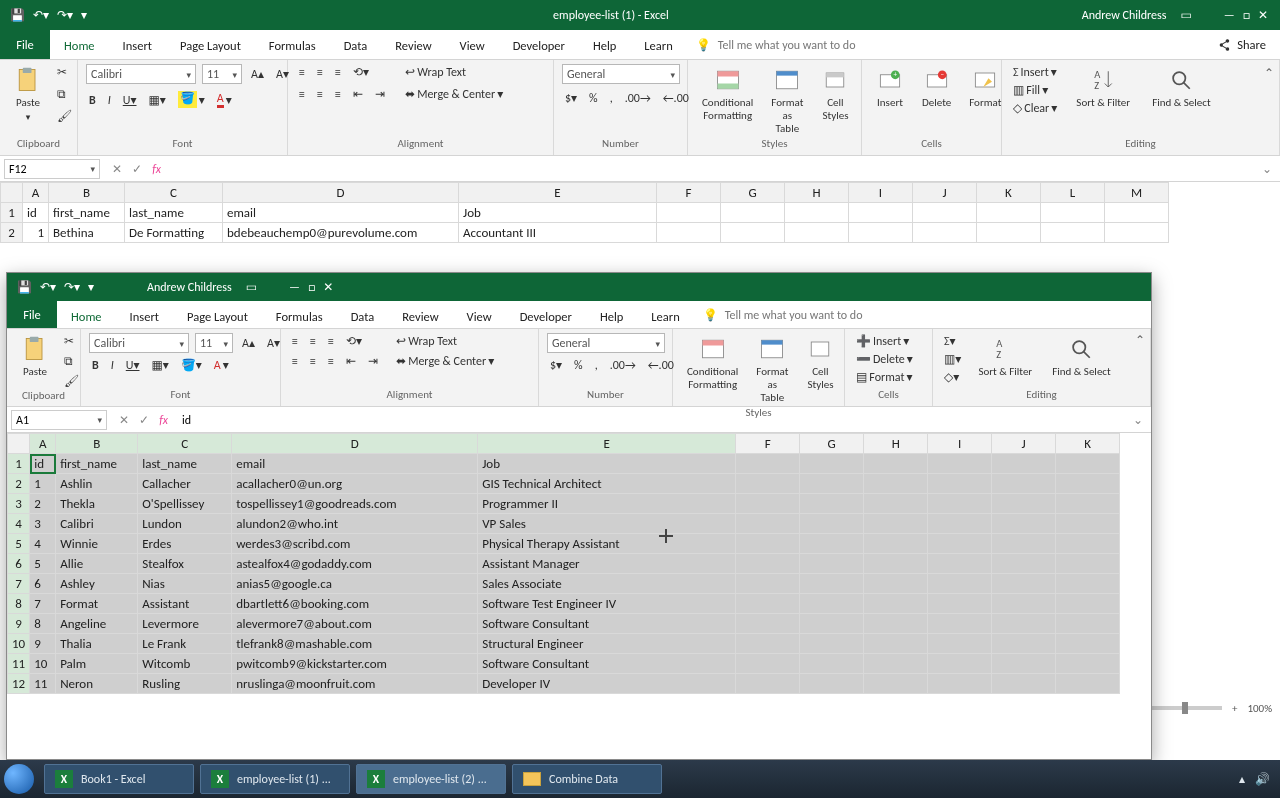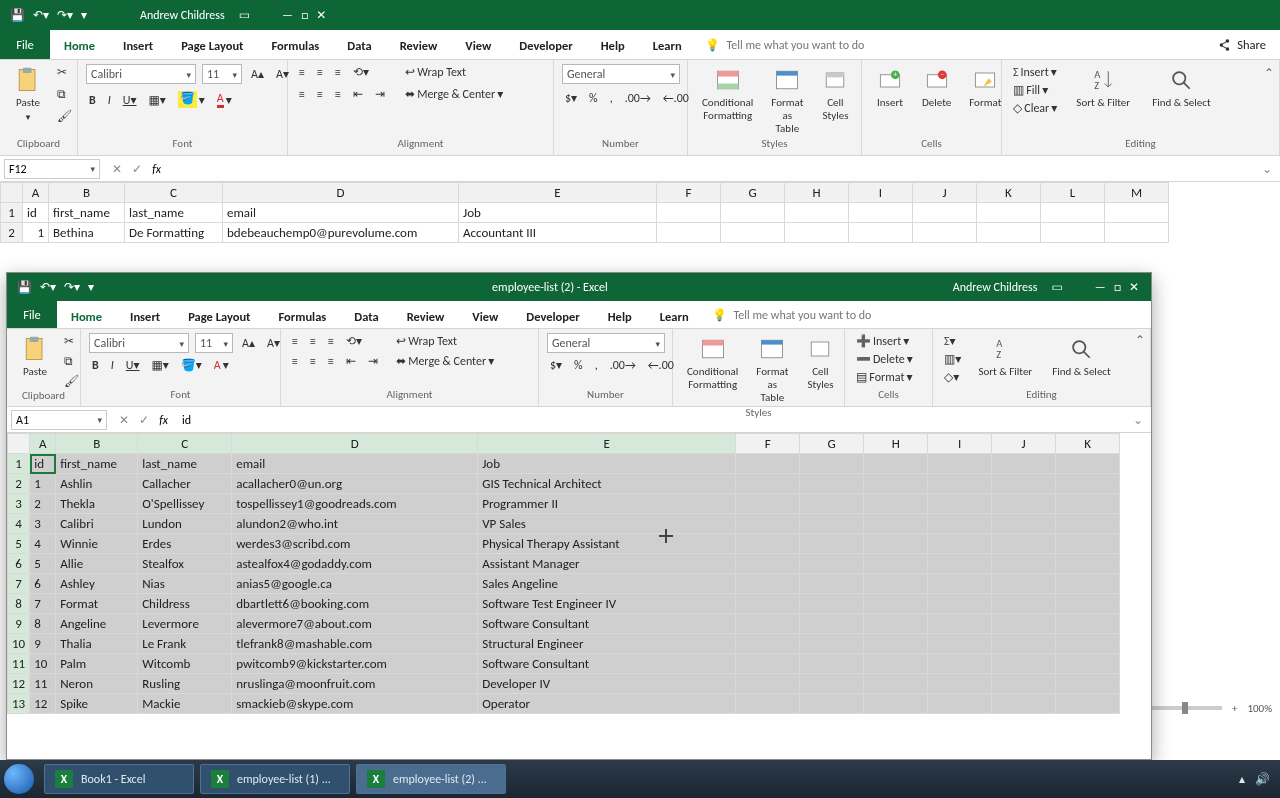--- a/index.html
+++ b/index.html
@@ -9,21 +9,21 @@
   .win1 { position: absolute; top: 0; left: 0; right: 0; height: 760px; background:#fff; }
   .titlebar { height: 30px; background:#0e6637; color:#fff; display:flex; align-items:center; font-size:12px; }
   .titlebar .qat { width:140px; display:flex; gap:8px; padding-left:10px; align-items:center; }
   .titlebar .title { flex:1; text-align:center; }
   .titlebar .right { display:flex; align-items:center; gap:14px; padding-right:12px; }
   .titlebar .winbtns { display:flex; gap:8px; margin-left:18px; font-size:12px;}
   .qat span, .winbtns span { cursor:pointer; }
 
   .ribbontabs { height: 30px; background:#fff; border-bottom:1px solid #d4d4d4; display:flex; align-items:stretch; font-size:12.5px; color:#222; }
   .ribbontabs .file { background:#0e6637; color:#fff; width:50px; display:flex; align-items:center; justify-content:center; }
-  .ribbontabs .tab { padding:15px 14px; display:flex; align-items:center; cursor:pointer;font-weight:bold; }
+  .ribbontabs .tab { padding:15px 14px; display:flex; align-items:center; cursor:pointer; }
   .ribbontabs .tab.active { border-bottom:2px solid #2e7d32; color:#106a37; }
   .ribbontabs .tellme { flex:1; display:flex; align-items:center; gap:6px; color:#777; font-size:12px; padding-left:10px;}
   .ribbontabs .tellme .bulb { color:#c9a227; }
   .ribbontabs .share { display:flex; align-items:center; gap:6px; padding:0 14px; color:#222; cursor:pointer;}
   .ribbontabs .share svg{ width:14px; height:14px;}
 
   .ribbon { height: 96px; background:#f3f3f3; border-bottom:1px solid #d4d4d4; display:flex; font-size:11px; color:#555; position:relative;}
   .group { border-right:1px solid #d9d9d9; padding:4px 8px 2px 8px; display:flex; flex-direction:column; justify-content:space-between; }
   .group .label { text-align:center; font-size:11px; color:#666; height:16px;}
   .group .body { flex:1; display:flex; gap:6px; align-items:flex-start; }
@@ -33,21 +33,21 @@
   .smallbtn { padding:1px 3px; cursor:pointer; font-size:12px; color:#333; display:inline-flex; align-items:center; gap:2px;}
   .sel { border:1px solid #b7b7b7; background:#fff; height:20px; font-size:12px; padding:0 16px 0 4px; display:flex; align-items:center; position:relative;}
   .sel::after{content:"▾"; position:absolute; right:4px; font-size:9px; color:#555;}
   .collapse { position:absolute; right:6px; top:6px; font-size:12px; color:#666; cursor:pointer;}
 
   
   .fxbar { height:26px; border-bottom:1px solid #d4d4d4; display:flex; align-items:center; font-size:12px;}
   .namebox { width:96px; border:1px solid #ccc; margin:2px 4px; height:20px; display:flex; align-items:center; padding:0 4px; font-size:12px; position:relative;}
   .namebox::after{content:"▾"; position:absolute; right:4px; font-size:9px; color:#555;}
   .fxicons { display:flex; gap:10px; padding:0 8px; color:#888;}
-  .fxicons .fx { font-style:italic; color:#000000; }
+  .fxicons .fx { font-style:italic; color:#ec4899; }
   .fxinput { flex:1; border:none; height:20px; padding:0 6px; font-size:12px;}
 
   
   .gridwrap { position:relative; }
   table.grid { border-collapse:collapse; font-size:13px; color:#222; }
   table.grid th, table.grid td { border:1px solid #d9d9d9; height:20px; padding:0 4px; text-align:left; background:#fff;}
   table.grid th { background:#f1f1f1; font-weight:normal; text-align:center; }
   table.grid th.rowh { width:22px; text-align:center; background:#f1f1f1;}
   table.grid .selall{ width:22px; background:#f1f1f1;}
   .selrange td { background:#cfcfcf !important; }
@@ -88,20 +88,21 @@
 
 <div class="win1">
 
   <div class="titlebar">
     <div class="qat">
       <span>💾</span>
       <span>↶▾</span>
       <span>↷▾</span>
       <span>▾</span>
     </div>
+    <div class="title">employee-list (1)  -  Excel</div>
     <div class="right">
       <span>Andrew Childress</span>
       <span>▭</span>
       <div class="winbtns">
         <span>—</span>
         <span>□</span>
         <span>✕</span>
       </div>
     </div>
   </div>
@@ -371,21 +372,20 @@
 
 <div class="win2">
 
   <div class="titlebar">
     <div class="qat">
       <span>💾</span>
       <span>↶▾</span>
       <span>↷▾</span>
       <span>▾</span>
     </div>
-    <div class="title">employee-list (2)  -  Excel</div>
     <div class="right">
       <span>Andrew Childress</span>
       <span>▭</span>
       <div class="winbtns">
         <span>—</span>
         <span>□</span>
         <span>✕</span>
       </div>
     </div>
   </div>
@@ -661,33 +661,33 @@
             <td></td>
             <td></td>
             <td></td>
           </tr>
           <tr class="selrange">
             <th class="rowh" style="background:#d6e9d8">7</th>
             <td style="background:#cfcfcf">6</td>
             <td style="background:#cfcfcf">Ashley</td>
             <td style="background:#cfcfcf">Nias</td>
             <td style="background:#cfcfcf">anias5@google.ca</td>
-            <td style="background:#cfcfcf">Sales Angeline</td>
+            <td style="background:#cfcfcf">Sales Associate</td>
             <td></td>
             <td></td>
             <td></td>
             <td></td>
             <td></td>
             <td></td>
           </tr>
           <tr class="selrange">
             <th class="rowh" style="background:#d6e9d8">8</th>
             <td style="background:#cfcfcf">7</td>
             <td style="background:#cfcfcf">Format</td>
-            <td style="background:#cfcfcf">Childress</td>
+            <td style="background:#cfcfcf">Assistant</td>
             <td style="background:#cfcfcf">dbartlett6@booking.com</td>
             <td style="background:#cfcfcf">Software Test Engineer IV</td>
             <td></td>
             <td></td>
             <td></td>
             <td></td>
             <td></td>
             <td></td>
           </tr>
           <tr class="selrange">
@@ -739,34 +739,20 @@
             <td style="background:#cfcfcf">Rusling</td>
             <td style="background:#cfcfcf">nruslinga@moonfruit.com</td>
             <td style="background:#cfcfcf">Developer IV</td>
             <td></td>
             <td></td>
             <td></td>
             <td></td>
             <td></td>
             <td></td>
           </tr>
-          <tr class="selrange">
-            <th class="rowh" style="background:#d6e9d8">13</th>
-            <td style="background:#cfcfcf">12</td>
-            <td style="background:#cfcfcf">Spike</td>
-            <td style="background:#cfcfcf">Mackie</td>
-            <td style="background:#cfcfcf">smackieb@skype.com</td>
-            <td style="background:#cfcfcf">Operator</td>
-            <td></td>
-            <td></td>
-            <td></td>
-            <td></td>
-            <td></td>
-            <td></td>
-          </tr>
         </tbody>
       </table>
     <div class="cursorcross" style="left:652px; top:96px;"></div>
   </div>
 </div>
 
 <div class="taskbar">
   <div class="startorb">
       <div class="orb"></div>
     </div>
@@ -775,17 +761,21 @@
       <span>Book1 - Excel</span>
     </div>
   <div class="tbtn">
       <span class="xl">X</span>
       <span>employee-list (1) ...</span>
     </div>
   <div class="tbtn active">
       <span class="xl">X</span>
       <span>employee-list (2) ...</span>
     </div>
+  <div class="tbtn">
+      <span class="fld"></span>
+      <span>Combine Data</span>
+    </div>
   <div class="tray">
     <span>▴</span>
     <span>🔊</span>
   </div>
 </div>
 
 </body></html>

